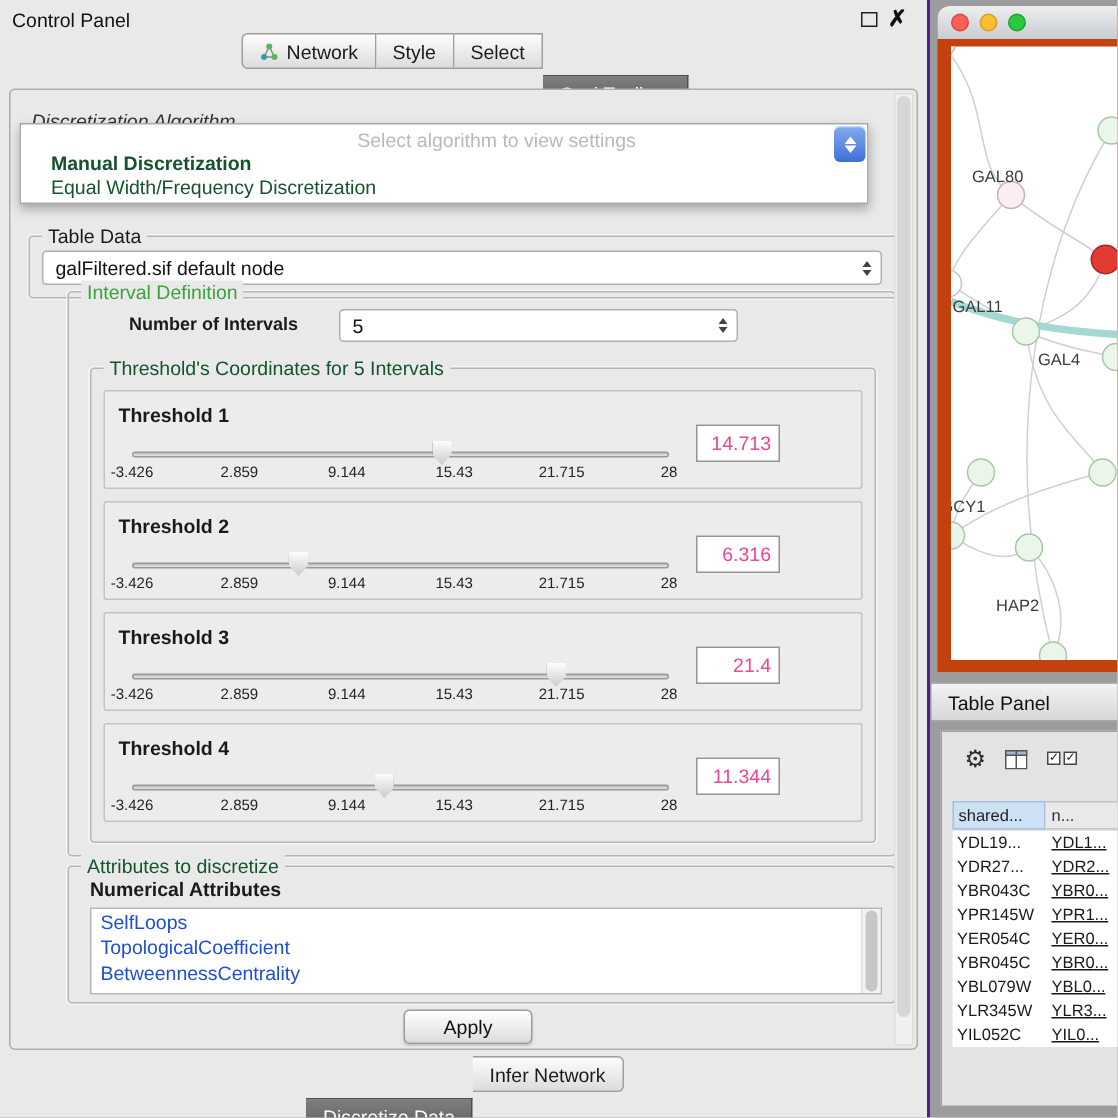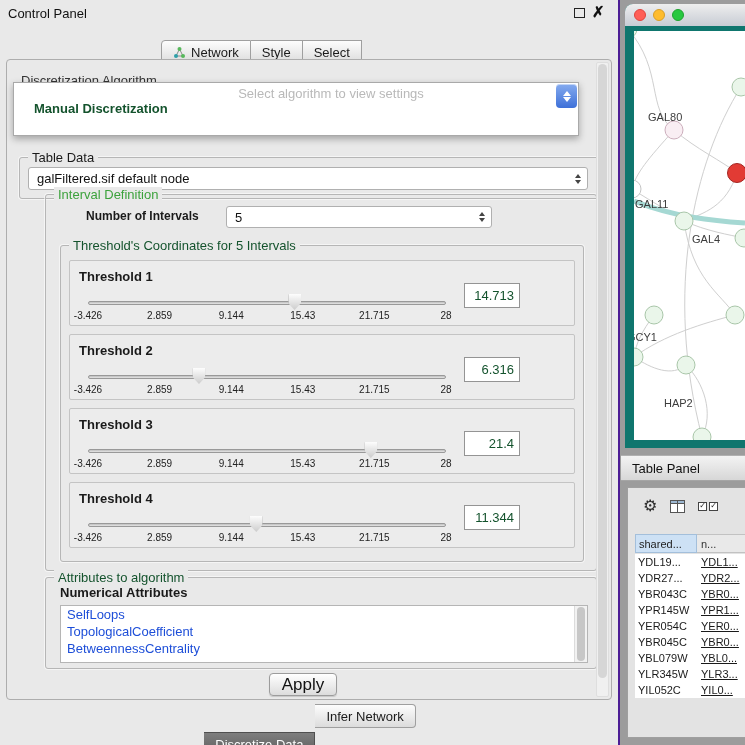--- a/index.html
+++ b/index.html
@@ -15,38 +15,38 @@
   #control-panel{
     position:absolute; left:0; top:0; width:620px; height:745px;
     background:#e9e9e9; border-right:2px solid #4c1d95;
   }
   #cp-titlebar{ position:absolute; left:0; top:0; width:100%; height:26px; }
   #cp-title{ position:absolute; left:8px; top:6px; font-size:13px; color:#111; }
   #float-btn{ position:absolute; left:574px; top:8px; width:11px; height:10px; border:1.5px solid #222; background:transparent; }
   #close-btn{ position:absolute; left:592px; top:3px; font-size:15px; font-weight:bold; color:#111; cursor:default; }
 
   .tabbar{ position:absolute; left:0; width:620px; display:flex; justify-content:center; height:24px; }
-  #top-tabs{ top:40px; }
+  #top-tabs{ top:22px; }
   #bottom-tabs{ top:704px; }
   .tab{
     display:flex; align-items:center; gap:5px; padding:0 11px;
     font-size:13px; color:#1a1a1a;
     background:linear-gradient(#fdfdfd,#dcdcdc);
     border:1px solid #9f9f9f; border-left:none; height:24px;
   }
   .tab.first{ border-left:1px solid #9f9f9f; border-radius:4px 0 0 4px; }
   .tab.last{ border-radius:0 4px 4px 0; }
   .tab.selected{ background:linear-gradient(#7e7e7e,#5d5d5d); color:#fff; border-color:#4f4f4f;margin-top:28px; }
 
   #main{
     position:absolute; left:6px; top:59px; width:606px; height:641px;
     border:1px solid #adadad; border-radius:4px; background:#e9e9e9;
   }
   
-  #algo-label{ position:absolute; left:14px; top:13px; font-size:13px; color:#333; }
+  #algo-label{ position:absolute; left:14px; top:13px; font-size:13px; color:#333;font-style:italic; }
   #algo-box{
     position:absolute; left:6px; top:22px; width:566px; height:54px;
     background:#fff; border:1px solid #a9a9a9; box-shadow:0 3px 7px rgba(0,0,0,.3); z-index:5;
   }
   #algo-placeholder{ height:17px; padding:3px 0 0 70px; text-align:center; color:#b9b9b9; font-size:13px; }
   .algo-opt{ height:16px; padding:1px 0 0 20px; font-size:13px; color:#14532d; }
   .algo-opt.bold{ font-weight:bold; }
   #algo-cap{
     position:absolute; top:1px; right:1px; width:21px; height:24px; border-radius:4px;
     background:linear-gradient(#85abef,#3e70d8); box-shadow:inset 0 1px 0 rgba(255,255,255,.5);
@@ -87,44 +87,44 @@
   .thumb{
     position:absolute; top:-7px; width:13px; height:16px; transform:translateX(-50%);
     background:linear-gradient(#fdfdfd,#cccccc);
     clip-path:polygon(0 0,100% 0,100% 56%,50% 100%,0 56%);
     filter:drop-shadow(0 0 1px #777);
   }
   .scale{ position:absolute; top:9px; transform:translateX(-50%); font-size:10px; color:#222; white-space:nowrap; }
   .thr-val{
     position:absolute; left:394px; top:22px; width:56px; height:25px;
     border:1px solid #949494; background:#fff; font-family:"Liberation Sans",sans-serif;
-    font-size:13px; text-align:right; padding:0 5px; color:#14532d;
+    font-size:13px; text-align:right; padding:0 5px; color:#ec4899;
   }
 
   #attr-group{ left:38px; top:517px; width:552px; height:92px; }
   #attr-subtitle{ position:absolute; left:14px; top:7px; font-size:13px; font-weight:bold; }
   #attr-list{
     position:absolute; left:14px; top:27px; width:528px; height:58px;
     background:#fff; border:1px solid #b5b5b5; overflow:hidden;
   }
   .list-item{ font-size:13px; line-height:17px; padding-left:6px; color:#1d4ed8; }
   #attr-vsb{ position:absolute; right:0; top:0; width:13px; height:100%; background:#f2f2f2; border-left:1px solid #dcdcdc; }
   #attr-vsb .vthumb{ margin:1px 2px; width:8px; height:96%; background:#c7c7c7; border-radius:5px; }
 
   #apply-btn{
-    position:absolute; left:262px; top:613px; width:68px; height:23px;
+    position:absolute; left:262px; top:613px; width:86px; height:23px;
     border:1px solid #9c9c9c; border-radius:4px;
-    background:linear-gradient(#ffffff,#dcdcdc); font-size:17px; color:#111;
+    background:linear-gradient(#ffffff,#dcdcdc); font-size:13px; color:#111;
     box-shadow:0 1px 1px rgba(0,0,0,.15); font-family:"Liberation Sans",sans-serif;
   }
   #main-vsb{ position:absolute; right:2px; top:2px; width:13px; height:635px; background:#f0f0f0; border:1px solid #dedede; border-radius:2px; }
   #main-vsb .vthumb{ margin:1px; width:9px; height:97%; background:#d6d6d6; border-radius:6px; }
 
   
-  #netwin{ position:absolute; left:625px; top:4px; width:120px; height:444px; background:#0f766e; border-radius:8px 0 0 0; }
+  #netwin{ position:absolute; left:625px; top:4px; width:120px; height:444px; background:#c2410c; border-radius:8px 0 0 0; }
   #net-titlebar{ height:22px; background:linear-gradient(#eeeeee,#c7ccd4); border-radius:8px 0 0 0; display:flex; align-items:center; gap:7px; padding-left:9px; }
   .tl{ width:12px; height:12px; border-radius:50%; }
   .tl.red{ background:#ff5f57; border:1px solid #e0443e; }
   .tl.yellow{ background:#febc2e; border:1px solid #d89e27; }
   .tl.green{ background:#28c840; border:1px solid #1fa32f; }
   #net-canvas{ position:absolute; left:9px; top:27px; right:0; bottom:8px; background:#fff; overflow:hidden; }
 
   
   #tp-header{
     position:absolute; left:621px; top:455px; width:124px; height:26px;
@@ -181,20 +181,21 @@
       </button>
   </div>
 
   <div id="main">
 
     <div id="algo-label">Discretization Algorithm</div>
 
     <div id="algo-box">
       <div id="algo-placeholder">Select algorithm to view settings</div>
       <div class="algo-opt bold">Manual Discretization</div>
+      <div class="algo-opt">Equal Width/Frequency Discretization</div>
       <div id="algo-cap">
           <div class="up"></div>
           <div class="dn"></div>
         </div>
     </div>
 
     <div id="tabledata-group" class="group">
       <span class="gtitle">Table Data</span>
       <div id="tabledata-combo" class="combo">
         <span>galFiltered.sif default node</span>
@@ -276,21 +277,21 @@
             <span class="scale" style="left:60%">15.43</span>
             <span class="scale" style="left:80%">21.715</span>
             <span class="scale" style="left:100%">28</span>
           </div>
           <input class="thr-val" value="11.344" style="">
         </div>
       </div>
     </div>
 
     <div id="attr-group" class="group">
-      <span class="gtitle blue">Attributes to algorithm</span>
+      <span class="gtitle blue">Attributes to discretize</span>
       <div id="attr-subtitle">Numerical Attributes</div>
       <div id="attr-list">
         <div class="list-item">SelfLoops</div>
         <div class="list-item">TopologicalCoefficient</div>
         <div class="list-item">BetweennessCentrality</div>
         <div id="attr-vsb">
             <div class="vthumb"></div>
           </div>
       </div>
     </div>

